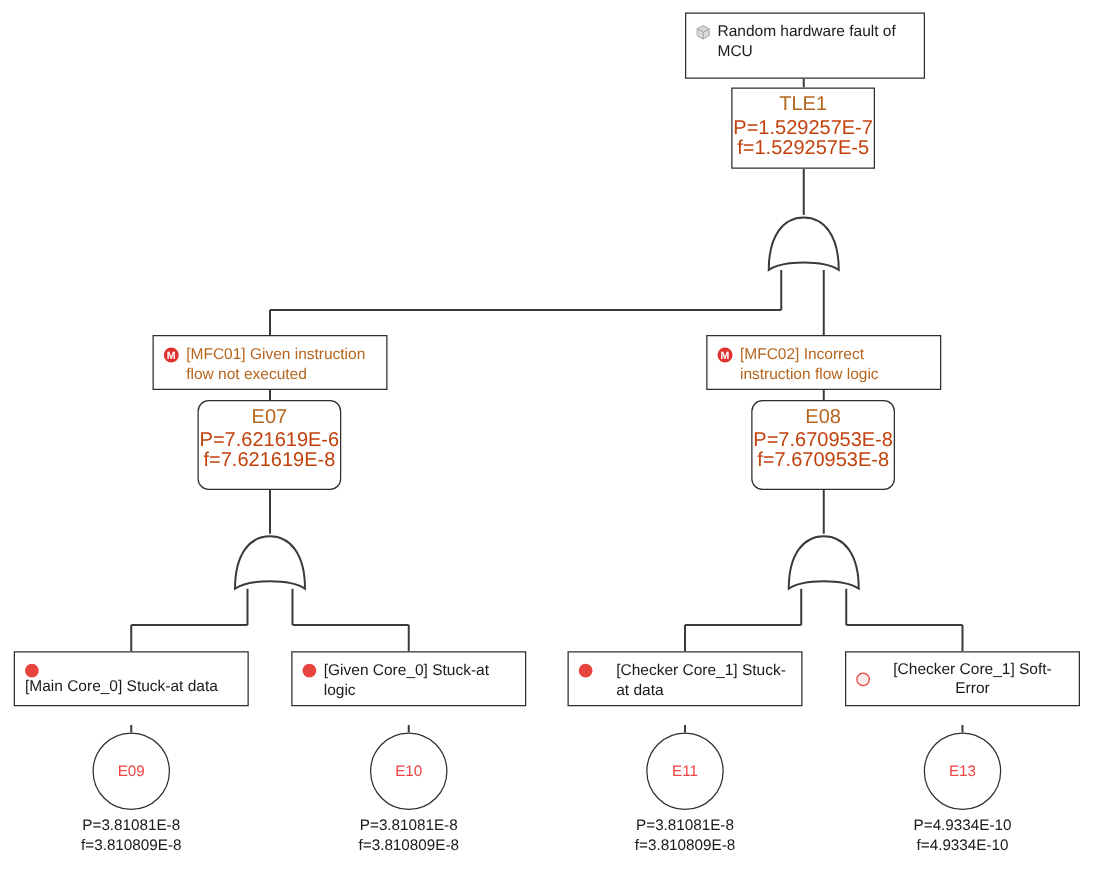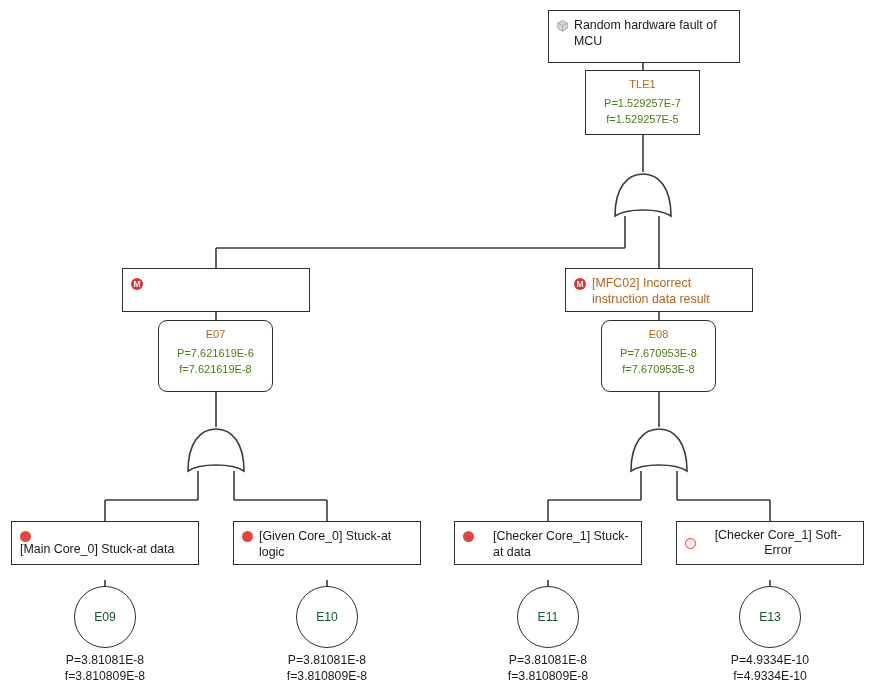--- a/index.html
+++ b/index.html
@@ -67,39 +67,39 @@
   .label-orange{color:#b5651d;}
   .label-dark{color:#1a1a1a;}
 
   
   .gatebox{
     position:absolute;
     box-sizing:border-box;
     background:#ffffff;
     border:1.5px solid #2e2e2e;
     text-align:center;
-    font-size:11px;
+    font-size:16px;
     line-height:16px;
     padding-top:5px;
   }
   .gatebox.rounded{border-radius:9px;}
   .gatebox .gname{color:#b5651d;margin-bottom:3px;}
-  .gatebox .gval{color:#4d7c0f;white-space:nowrap;}
+  .gatebox .gval{color:#c2410c;white-space:nowrap;}
 
   
   .bcircle{
     position:absolute;
     box-sizing:border-box;
     width:62px;height:62px;
     border-radius:50%;
     border:1.5px solid #2e2e2e;
     background:#ffffff;
     display:flex;align-items:center;justify-content:center;
     font-size:12.2px;
-    color:#14532d;
+    color:#ef4444;
   }
   .bvals{
     position:absolute;
     text-align:center;
     font-size:12.2px;
     line-height:16px;
     color:#1a1a1a;
     white-space:nowrap;
   }
 
@@ -175,39 +175,40 @@
   <div class="orgate" style="left:611px;top:172px;width:64px;height:46px;">
     <svg viewBox="0 0 64 46" width="64" height="46">
       <path d="M4,44 C4,16 16,2 32,2 C48,2 60,16 60,44 C48,36 16,36 4,44 Z"></path>
     </svg>
   </div>
 
   <div class="node" style="left:122px;top:268px;width:188px;height:44px;">
     <span class="ico">
       <span class="mbadge">M</span>
     </span>
+    <span class="txt label-orange">[MFC01] Given instruction flow not executed</span>
   </div>
 
   <div class="gatebox rounded" style="left:158px;top:320px;width:115px;height:72px;">
     <div class="gname">E07</div>
     <div class="gval">P=7.621619E-6</div>
     <div class="gval">f=7.621619E-8</div>
   </div>
 
   <div class="orgate" style="left:184px;top:427px;width:64px;height:46px;">
     <svg viewBox="0 0 64 46" width="64" height="46">
       <path d="M4,44 C4,16 16,2 32,2 C48,2 60,16 60,44 C48,36 16,36 4,44 Z"></path>
     </svg>
   </div>
 
   <div class="node" style="left:565px;top:268px;width:188px;height:44px;">
     <span class="ico">
       <span class="mbadge">M</span>
     </span>
-    <span class="txt label-orange">[MFC02] Incorrect instruction data result</span>
+    <span class="txt label-orange">[MFC02] Incorrect instruction flow logic</span>
   </div>
 
   <div class="gatebox rounded" style="left:601px;top:320px;width:115px;height:72px;">
     <div class="gname">E08</div>
     <div class="gval">P=7.670953E-8</div>
     <div class="gval">f=7.670953E-8</div>
   </div>
 
   <div class="orgate" style="left:627px;top:427px;width:64px;height:46px;">
     <svg viewBox="0 0 64 46" width="64" height="46">

